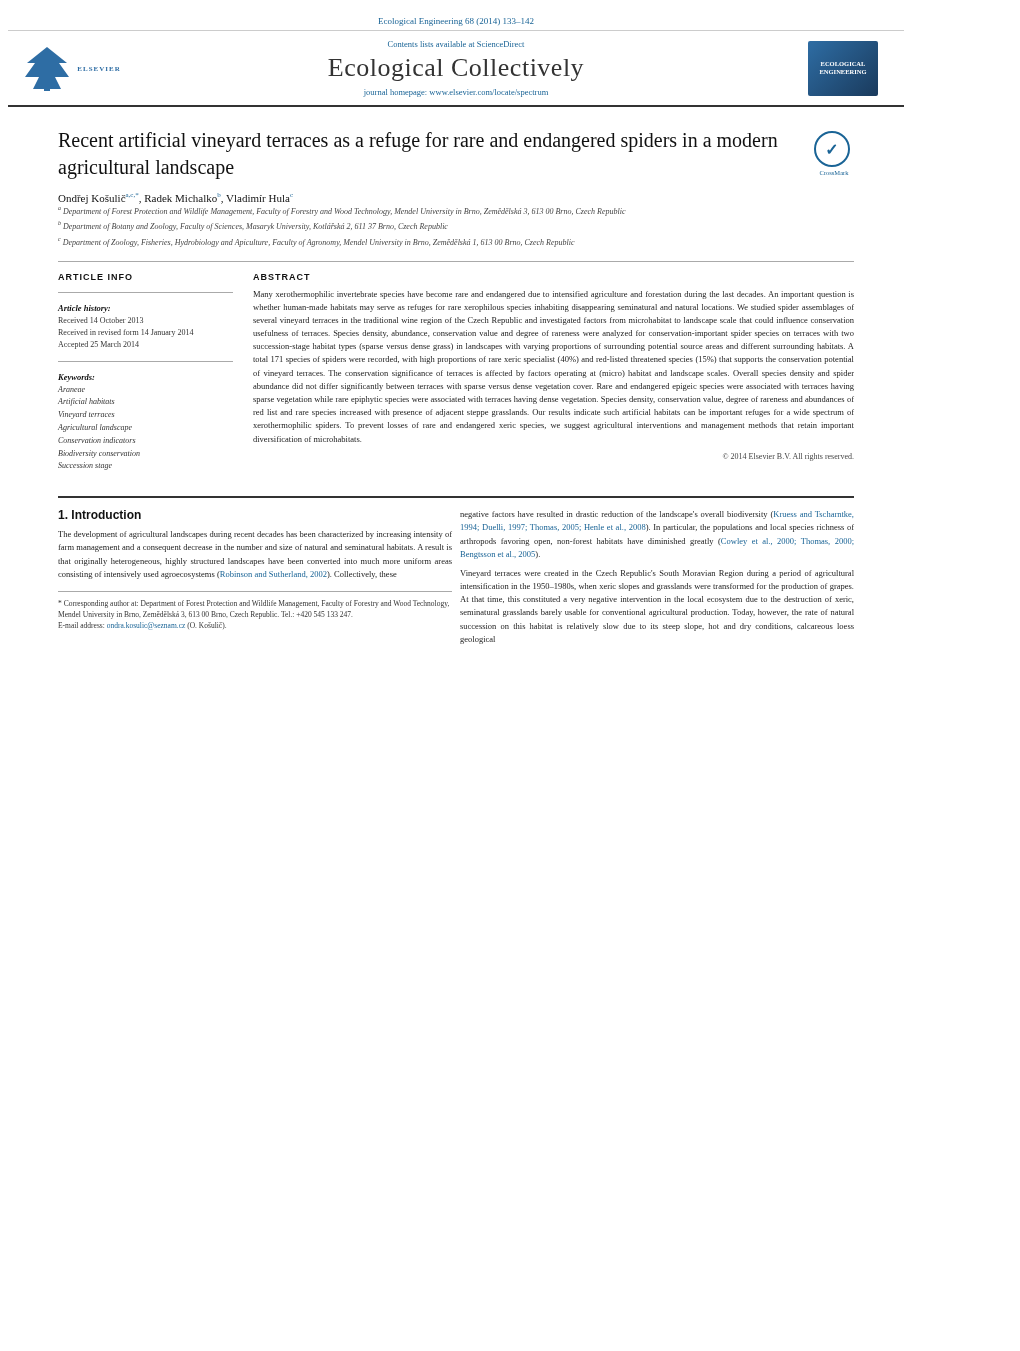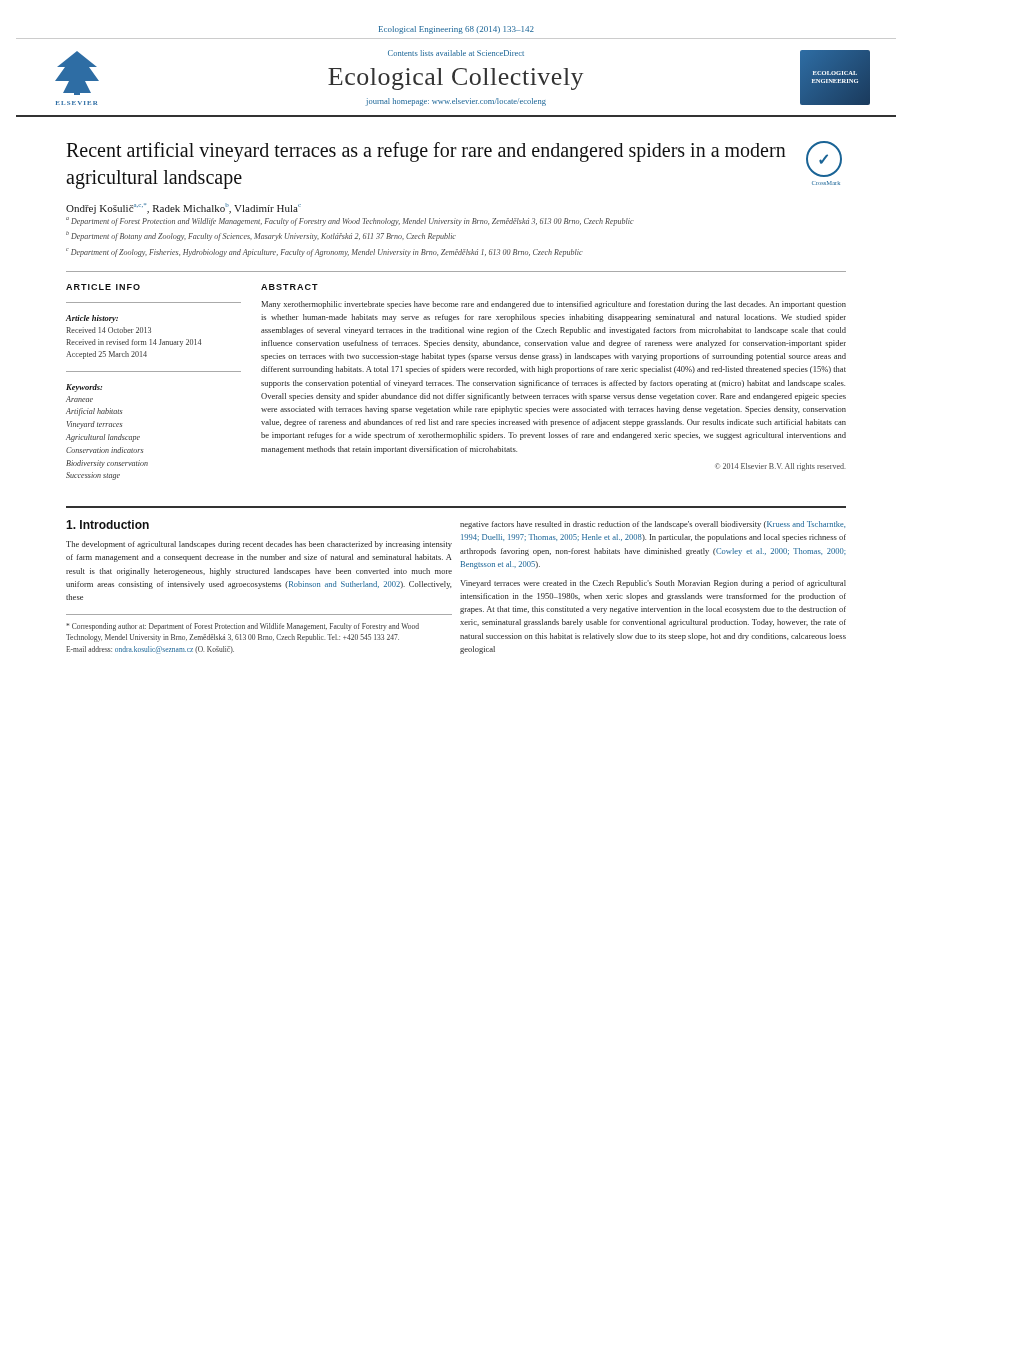--- a/index.html
+++ b/index.html
@@ -9,21 +9,21 @@
       font-size: 10px;
       color: #000;
       width: 1020px;
       min-height: 1351px;
     }
 
     .page {
       width: 912px;
       min-height: 1351px;
       background: #fff;
-      padding: 16px;
+      padding: 8px;
     }
 
     
     .top-bar {
       text-align: center;
       padding: 8px 0 4px 0;
       font-size: 9px;
       color: #1a6496;
       border-bottom: 1px solid #ccc;
     }
@@ -80,21 +80,21 @@
       margin-top: 4px;
     }
 
     .journal-homepage span {
       color: #1a6496;
     }
 
     
     .elsevier-logo {
       display: flex;
-      flex-direction: column;
+      flex-direction: row;
       align-items: center;
     }
 
     .elsevier-text {
       font-size: 7px;
       color: #2e6da4;
       font-weight: bold;
       letter-spacing: 1px;
       margin-top: 2px;
     }
@@ -368,21 +368,21 @@
     </div>
 
     <div class="center-block">
       <div class="contents-line">
         <span>Contents lists available at</span>
         <span style="color:#1a6496; cursor:pointer;">ScienceDirect</span>
       </div>
       <div class="journal-title-main">Ecological Collectively</div>
       <div class="journal-homepage">
         <span>journal homepage:</span>
-        <span style="color:#1a6496; cursor:pointer;">www.elsevier.com/locate/ecoleng</span>
+        <span style="color:#1a6496; cursor:pointer;">www.elsevier.com/locate/spectrum</span>
       </div>
     </div>
 
     <div class="logo-right">
       <div class="eco-eng-badge">
         <span>ECOLOGICAL<br>ENGINEERING</span>
       </div>
     </div>
 
   </div>

